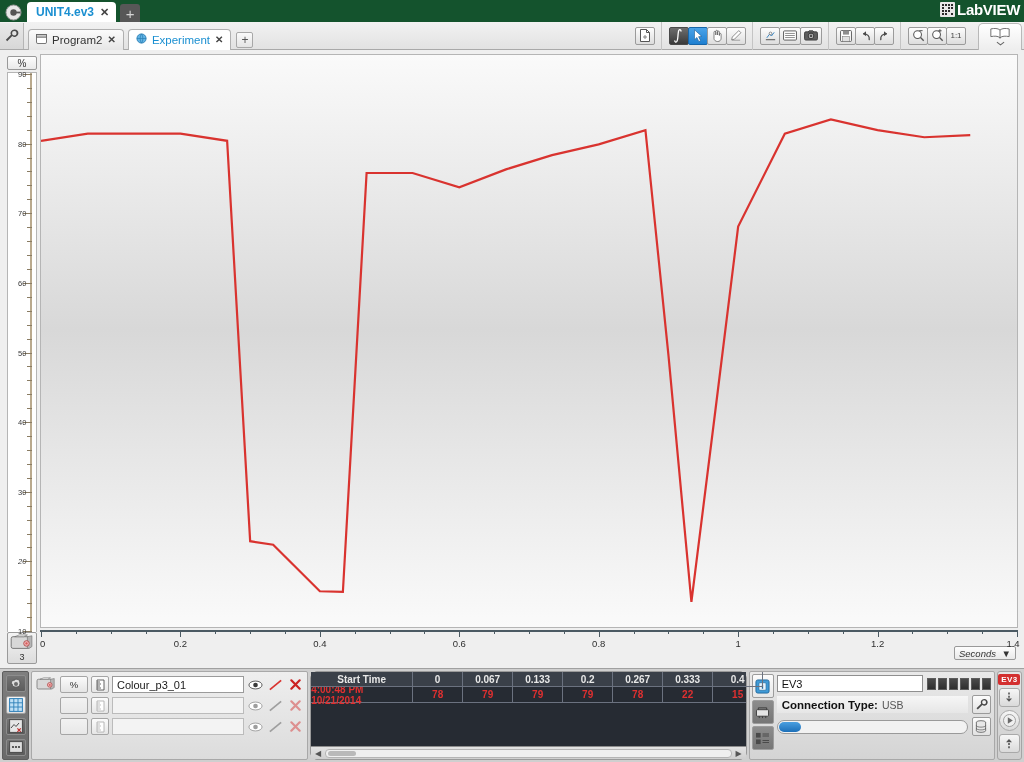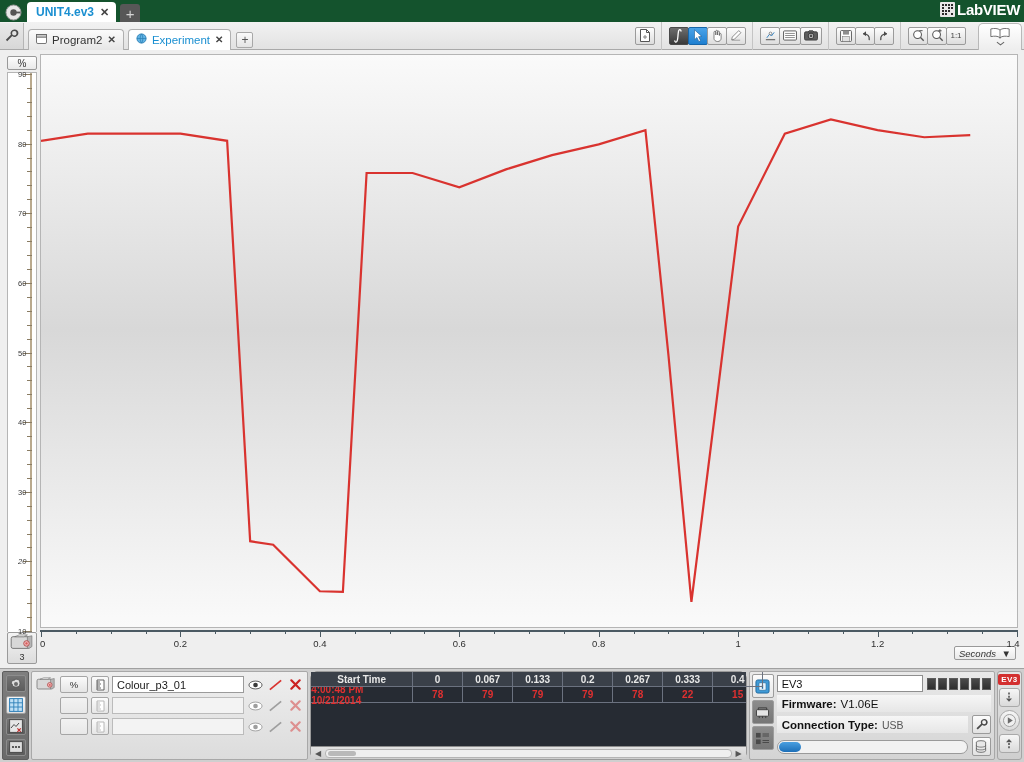--- a/index.html
+++ b/index.html
@@ -891,24 +891,20 @@
           <div class="nameinp2">EV3</div>
           <div class="batt" id="batt">
               <i></i>
               <i></i>
               <i></i>
               <i></i>
               <i></i>
               <i></i>
             </div>
         </div>
-        <div class="infoline">
-          <b>Firmware:</b>
-          <span>V1.06E</span>
-        </div>
         <div class="brow">
           <div class="infoline" style="flex:1 1 auto;">
             <b>Connection Type:</b>
             <span class="val">USB</span>
           </div>
           <div class="minibtn">
             <svg width="13" height="13" viewBox="0 0 14 14">
               <path d="M9.8 1a3.6 3.6 0 0 0-3.2 5.1L1.6 11l1.4 1.4 4.9-4.9A3.6 3.6 0 1 0 9.8 1zm0 1.5a2.1 2.1 0 1 1 0 4.2 2.1 2.1 0 0 1 0-4.2z" fill="#4a4a4a"></path>
             </svg>
           </div>

